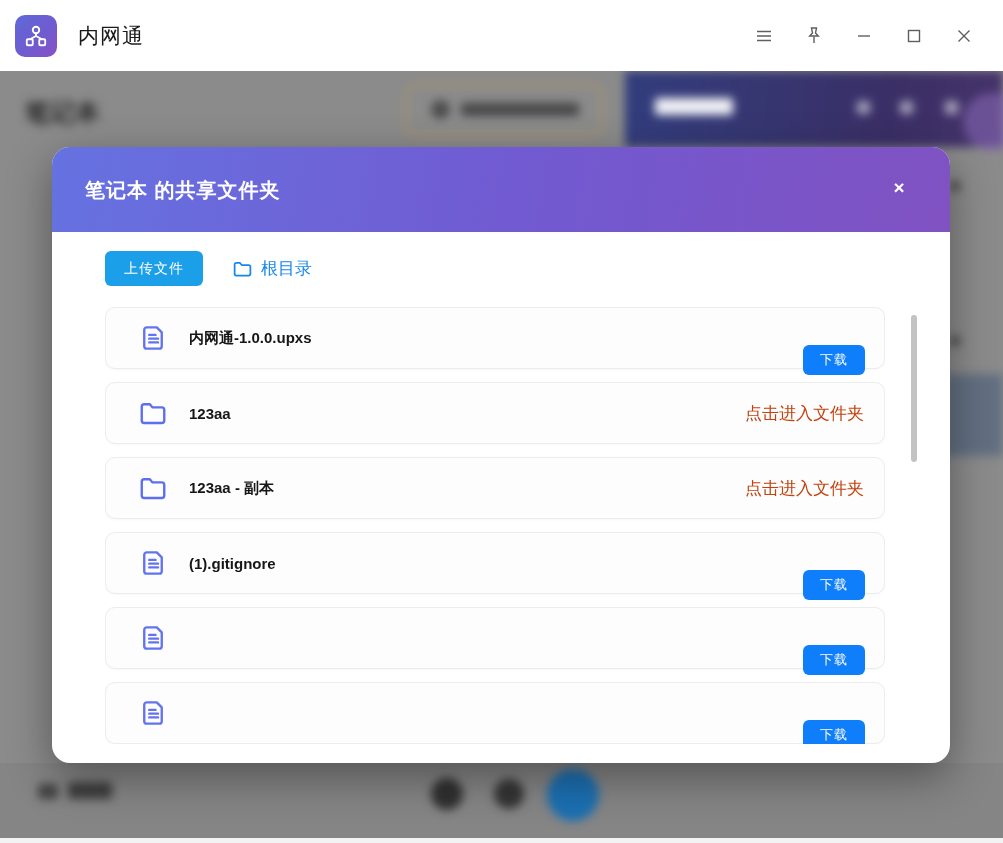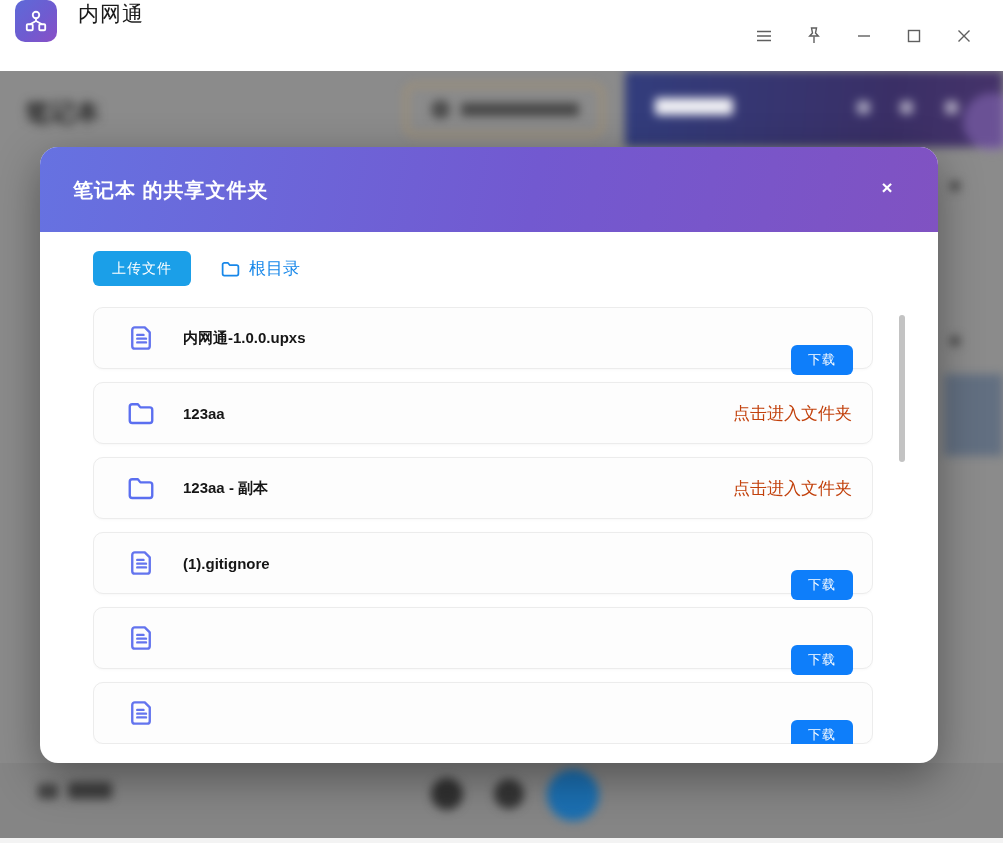--- a/index.html
+++ b/index.html
@@ -2,21 +2,21 @@
 <html><head>
 <meta charset="utf-8">
 <style>
   html,body{margin:0;padding:0;background:#ddd;}
   .window{
     position:relative;width:1003px;height:843px;background:#fff;overflow:hidden;
     font-family:"Liberation Sans","DejaVu Sans",sans-serif;
     box-shadow:inset 0 0 0 1px #d6d6d6;
   }
   
-  .titlebar{position:absolute;left:0;top:0;width:100%;height:71px;background:#fff;display:flex;align-items:flex-start;}
+  .titlebar{position:absolute;left:0;top:0;width:100%;height:71px;background:#fff;display:flex;align-items:center;}
   .app-icon{width:42px;height:42px;margin-left:15px;border-radius:10px;
     background:linear-gradient(135deg,#5e6ad8 0%,#6f5bd0 55%,#8a4fc6 100%);
     display:flex;align-items:center;justify-content:center;}
   .app-title{margin-left:21px;font-size:21px;color:#1a1a1a;letter-spacing:1px;}
   .win-controls{position:absolute;right:14px;top:0;height:71px;display:flex;align-items:center;}
   .win-btn{width:50px;height:44px;display:flex;align-items:center;justify-content:center;color:#5f5f5f;cursor:default;}
   .win-btn svg{stroke:#5f5f5f;}
   
   .backdrop{position:absolute;left:0;top:71px;width:1003px;height:772px;background:#8b8b8b;overflow:hidden;}
   .blur{filter:blur(5px);}
@@ -30,39 +30,39 @@
   .bg-band-text{position:absolute;left:30px;top:27px;width:78px;height:17px;border-radius:3px;background:rgba(255,255,255,.92);}
   .bg-band-ic{position:absolute;top:30px;width:13px;height:13px;border-radius:3px;background:rgba(255,255,255,.55);}
   .bg-side-dot{position:absolute;width:10px;height:10px;border-radius:3px;background:#4a4a4a;}
   .bg-side-panel{position:absolute;left:944px;top:303px;width:59px;height:82px;background:#5c6b80;opacity:.85;}
   .bg-bottom{position:absolute;left:0;top:692px;width:1003px;height:75px;background:#858585;}
   .bg-input-blob1{position:absolute;left:38px;top:21px;width:20px;height:15px;border-radius:3px;background:#424242;}
   .bg-input-blob2{position:absolute;left:68px;top:19px;width:44px;height:17px;border-radius:3px;background:#3e3e3e;}
   .bg-circle{position:absolute;border-radius:50%;}
   .bg-strip{position:absolute;left:0;top:767px;width:1003px;height:5px;background:#f3f3f3;}
   
-  .modal{position:absolute;left:40px;top:147px;width:898px;height:616px;background:#fff;border-radius:18px;
+  .modal{position:absolute;left:52px;top:147px;width:898px;height:616px;background:#fff;border-radius:18px;
     overflow:hidden;box-shadow:0 14px 44px rgba(0,0,0,.38);}
   .modal-header{position:relative;height:85px;
     background:linear-gradient(100deg,#6672e1 0%,#7259d0 55%,#8052c2 100%);}
   .modal-title{position:absolute;left:33px;top:30px;font-size:20px;font-weight:bold;color:#fff;letter-spacing:1px;}
   .modal-close{position:absolute;right:38px;top:28px;width:26px;height:26px;border:none;background:transparent;
     color:#fff;font-size:19px;font-weight:bold;line-height:26px;text-align:center;padding:0;cursor:pointer;}
   .modal-body{position:relative;padding:19px 0 0 53px;}
   .toolbar{display:flex;align-items:center;height:35px;}
   .upload-btn{width:98px;height:35px;border:none;border-radius:6px;background:#1b9fe8;color:#fff;font-size:14px;
     font-family:inherit;cursor:pointer;letter-spacing:1px;}
   .breadcrumb{display:flex;align-items:center;margin-left:29px;color:#1787e9;cursor:pointer;}
   .breadcrumb svg{margin-right:8px;}
   .breadcrumb-label{font-size:17px;color:#1787e9;}
   .file-list{margin-top:21px;width:780px;height:437px;overflow:hidden;}
   .file-row{position:relative;width:778px;height:60px;border:1px solid #ececec;border-radius:10px;background:#fdfdfd;
     margin-bottom:13px;display:flex;align-items:center;box-shadow:0 1px 3px rgba(0,0,0,.03);}
   .row-icon{margin-left:32px;display:inline-flex;}
-  .row-name{margin-left:27px;font-size:15px;font-weight:bold;color:#161616;}
+  .row-name{margin-left:21px;font-size:15px;font-weight:bold;color:#161616;}
   .row-hint{position:absolute;right:20px;font-size:17px;color:#c2410c;}
   .download-btn{position:absolute;right:19px;width:62px;height:30px;border:none;border-radius:6px;background:#0e7efa;
     color:#fff;font-size:13px;font-family:inherit;cursor:pointer;letter-spacing:1px;margin-top:44px;}
   .scroll-thumb{position:absolute;right:33px;top:168px;width:6px;height:147px;border-radius:3px;background:#c3c3c3;}
 </style>
 </head>
 <body>
 
 <div class="window">
 

